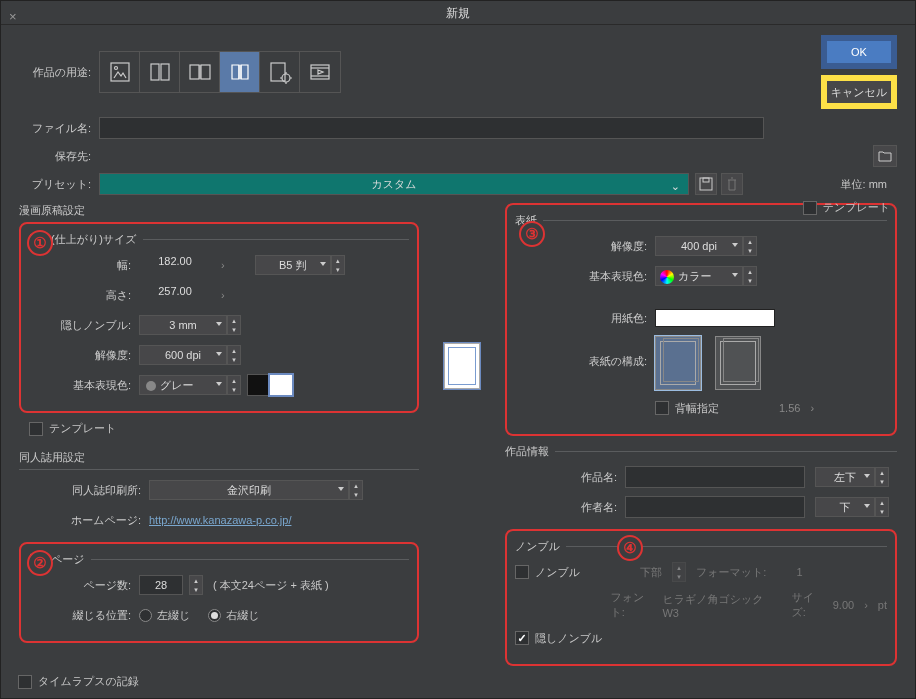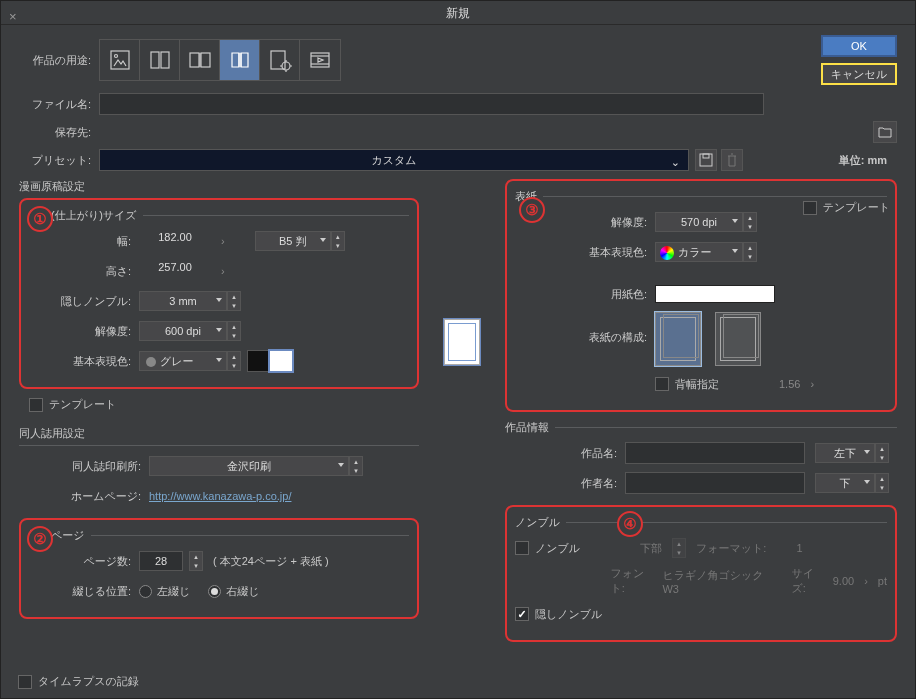--- a/index.html
+++ b/index.html
@@ -9,32 +9,32 @@
 .close-x { position: absolute; left: 8px; top: 4px; color: #999; font-size: 13px; cursor: pointer; }
 .content { padding: 10px 18px; }
 .purpose-row { display: flex; align-items: center; margin-bottom: 8px; }
 .label-col { width: 80px; text-align: right; padding-right: 8px; color: #ccc; }
 .icon-strip { display: flex; gap: 0; border: 1px solid #555; }
 .icon-btn { width: 40px; height: 40px; background: #3b3d3f; border-right: 1px solid #555; display: flex; align-items: center; justify-content: center; cursor: pointer; }
 .icon-btn:last-child { border-right: none; }
 .icon-btn.selected { background: #5a7aa8; }
 .icon-svg { width: 24px; height: 24px; stroke: #ccc; fill: none; stroke-width: 1.2; }
 .right-btns { margin-left: auto; display: flex; flex-direction: column; gap: 6px; }
-.btn { width: 76px; height: 22px; border: 2px solid #fde047; background: #474749; color: #ddd; font-size: 11px; cursor: pointer; }
+.btn { width: 76px; height: 34px; border: 6px solid #fde047; background: #474749; color: #ddd; font-size: 11px; cursor: pointer; }
 .btn.primary { background: #4a7cc2; border-color: #3a5c92; color: #fff; }
 .field-row { display: flex; align-items: center; margin-bottom: 6px; }
 .text-input { flex: 1; height: 22px; background: #2e3032; border: 1px solid #555; color: #ddd; padding: 0 6px; font-size: 11px; }
 .browse-icon { width: 24px; height: 22px; background: #474749; border: 1px solid #555; margin-left: 6px; display: flex; align-items: center; justify-content: center; cursor: pointer; }
-.dropdown { width: 590px; height: 22px; background: #0f172a; border: 1px solid #555; color: #ddd; text-align: center; line-height: 20px; position: relative; cursor: pointer; }
+.dropdown { width: 590px; height: 22px; background: #0f766e; border: 1px solid #555; color: #ddd; text-align: center; line-height: 20px; position: relative; cursor: pointer; }
 .dropdown::after { content: "⌄"; position: absolute; right: 8px; top: 2px; }
 .small-dropdown { height: 20px; background: #474749; border: 1px solid #555; color: #ddd; text-align: center; line-height: 18px; position: relative; cursor: pointer; font-size: 11px; }
 .small-dropdown::after { content: ""; position: absolute; right: 4px; top: 6px; border-left: 3px solid transparent; border-right: 3px solid transparent; border-top: 4px solid #ccc; }
 .preset-icons { display: flex; gap: 4px; margin-left: 6px; }
 .icon-sq { width: 22px; height: 22px; background: #474749; border: 1px solid #555; display: flex; align-items: center; justify-content: center; cursor: pointer; }
-.unit-lbl { margin-left: auto; margin-right: 10px; font-weight: bold; }
+.unit-lbl { margin-left: auto; margin-right: 10px; }
 .main-area { display: flex; gap: 23px; margin-top: 8px; }
 .left-col { width: 400px; }
 .mid-col { width: 40px; display: flex; align-items: flex-start; justify-content: center; padding-top: 140px; }
 .right-col { flex: 1; }
 .section-title { color: #ccc; margin-bottom: 4px; }
 .red-box { border: 2px solid #d33; border-radius: 8px; padding: 8px; margin-bottom: 8px; position: relative; }
 .circle-num { position: absolute; left: 6px; top: 6px; width: 26px; height: 26px; border: 2.5px solid #d33; border-radius: 50%; color: #d33; font-weight: bold; font-size: 15px; display: flex; align-items: center; justify-content: center; background: #3b3d3f; z-index: 10; }
 .group-label { color: #ccc; font-size: 11px; }
 .hr-line { border-top: 1px solid #5a5c5e; flex: 1; margin-left: 6px; }
 .group-head { display: flex; align-items: center; margin-bottom: 6px; }
@@ -253,21 +253,21 @@
         <div class="red-box">
           <div class="circle-num" style="left:12px;top:16px">③</div>
           <div class="group-head">
               <span class="group-label">表紙</span>
               <div class="hr-line"></div>
             </div>
           <div style="position:absolute;right:-80px;top:6px" class="checkbox-row">
           </div>
           <div class="form-row">
             <div class="row-label" style="width:140px">解像度:</div>
-            <div class="small-dropdown" style="width:88px">570 dpi</div>
+            <div class="small-dropdown" style="width:88px">400 dpi</div>
             <div class="spinner"></div>
           </div>
           <div class="form-row">
             <div class="row-label" style="width:140px">基本表現色:</div>
             <div class="small-dropdown" style="width:88px;text-align:left;padding-left:4px"><span class="rgb-wheel"></span><span>カラー</span></div>
             <div class="spinner"></div>
           </div>
           <div class="form-row" style="margin-top:18px">
             <div class="row-label" style="width:140px">用紙色:</div>
             <div class="paper-color"></div>

